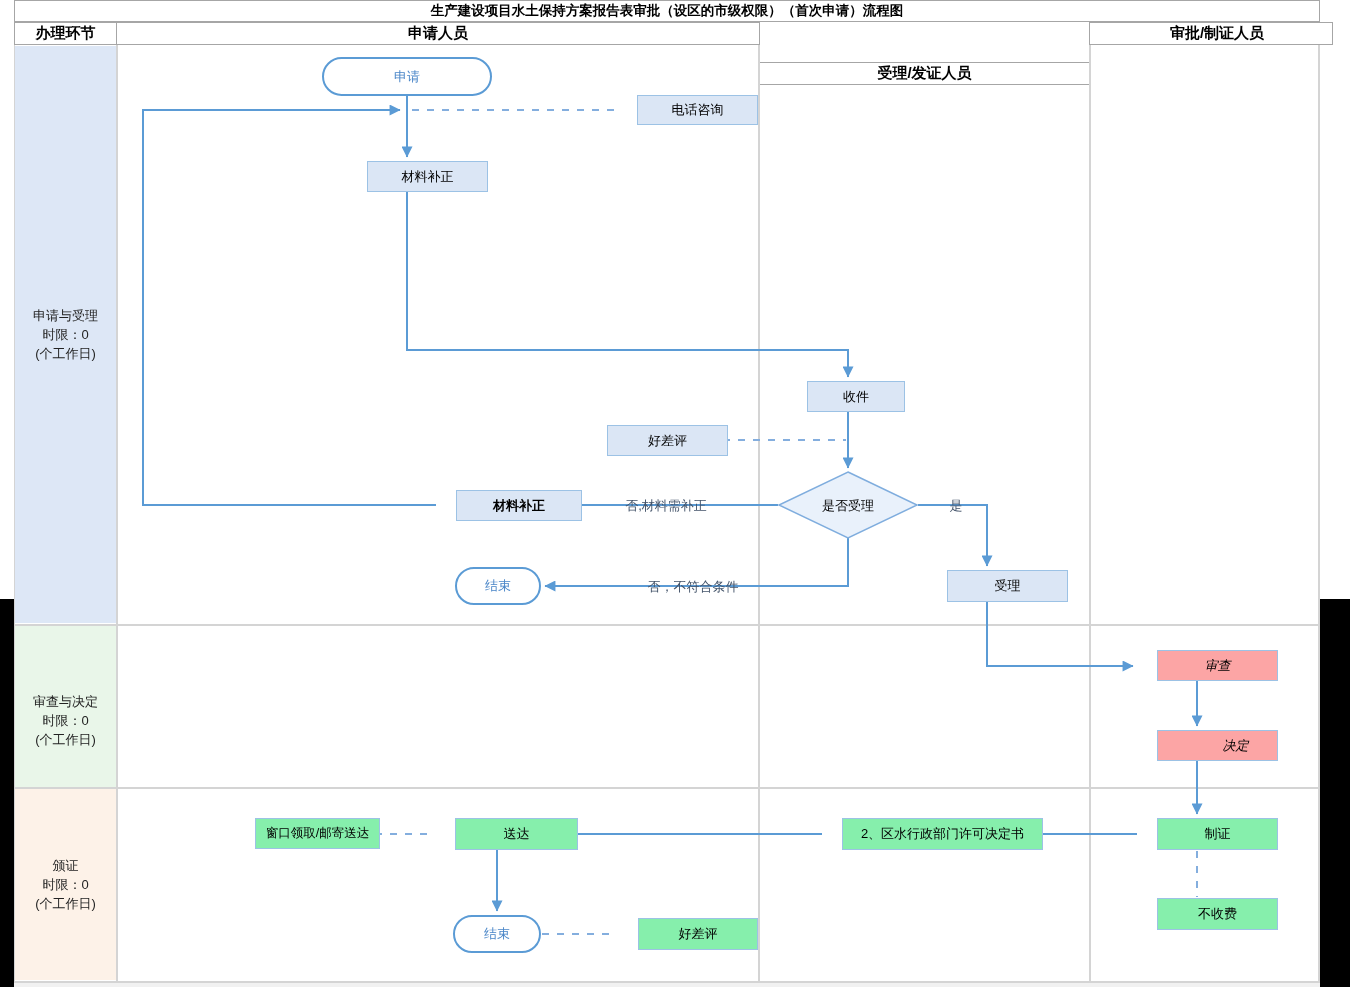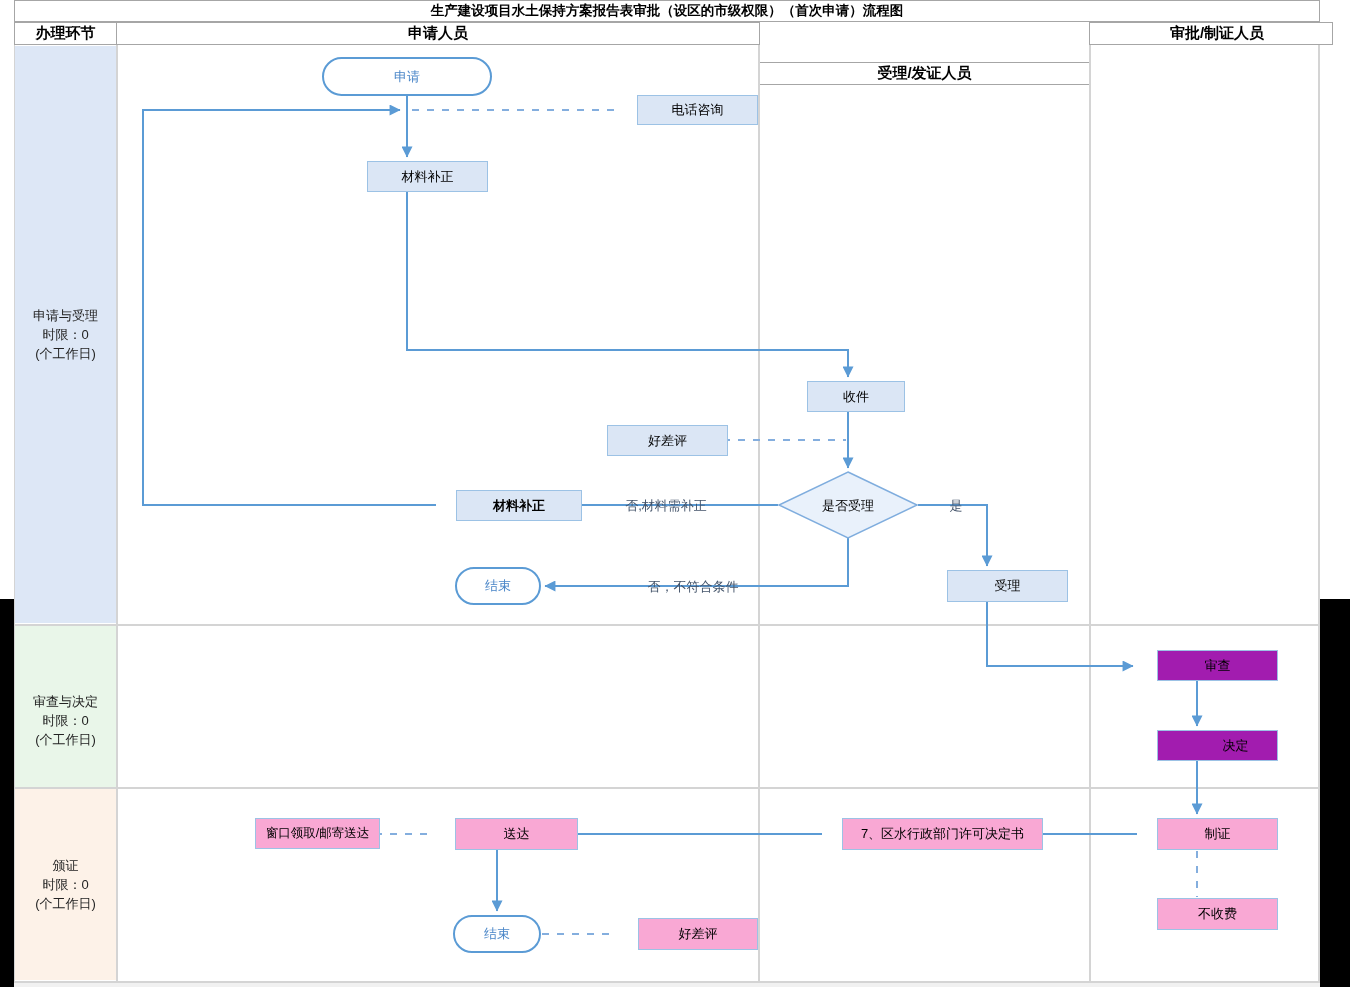--- a/index.html
+++ b/index.html
@@ -28,22 +28,22 @@
   }
   .black-bar{background:#000;z-index:6;}
   .bottom-strip{left:14px;top:983px;width:1306px;height:4px;background:#f1f1f1;z-index:1;}
   
   .node{
     position:absolute;border:1px solid #9cc2e5;display:flex;align-items:center;
     justify-content:center;font-size:13px;color:#000;z-index:3;box-sizing:border-box;
     margin-left:20px;
   }
   .node.blue{background:#dbe6f5;}
-  .node.green{background:#a21caf;}
-  .node.orange{background:#f9a8d4;}
+  .node.green{background:#fca5a5;font-style:italic;}
+  .node.orange{background:#86efac;}
   .pill{
     position:absolute;background:#fff;border:2px solid #5b9bd5;border-radius:20px;
     display:flex;align-items:center;justify-content:center;font-size:13px;
     color:#4a86c8;z-index:3;box-sizing:border-box;
   }
   svg.edges{position:absolute;left:0;top:0;z-index:2;pointer-events:none;}
   svg.edges text{font-family:"Liberation Sans","DejaVu Sans",sans-serif;}
 </style>
 </head>
 <body>
@@ -128,17 +128,17 @@
 <div class="node blue" style="left:347px;top:161px;width:121px;height:31px;">材料补正</div>
 <div class="node blue" style="left:787px;top:381px;width:98px;height:31px;">收件</div>
 <div class="node blue" style="left:587px;top:425px;width:121px;height:31px;">好差评</div>
 <div class="node blue" style="left:436px;top:490px;width:126px;height:31px;font-weight:bold;">材料补正</div>
 <div class="pill" style="left:455px;top:567px;width:86px;height:38px;">结束</div>
 <div class="node blue" style="left:927px;top:570px;width:121px;height:32px;">受理</div>
 <div class="node green" style="left:1137px;top:650px;width:121px;height:31px;">审查</div>
 <div class="node green" style="left:1137px;top:730px;width:121px;height:31px;padding-left:36px;">决定</div>
 <div class="node orange" style="left:1137px;top:818px;width:121px;height:32px;">制证</div>
 <div class="node orange" style="left:1137px;top:898px;width:121px;height:32px;">不收费</div>
-<div class="node orange" style="left:822px;top:818px;width:201px;height:32px;">7、区水行政部门许可决定书</div>
+<div class="node orange" style="left:822px;top:818px;width:201px;height:32px;">2、区水行政部门许可决定书</div>
 <div class="node orange" style="left:435px;top:818px;width:123px;height:32px;">送达</div>
 <div class="node orange" style="left:235px;top:818px;width:125px;height:31px;font-size:12.5px;">窗口领取/邮寄送达</div>
 <div class="pill" style="left:453px;top:915px;width:88px;height:38px;">结束</div>
 <div class="node orange" style="left:618px;top:918px;width:120px;height:32px;">好差评</div>
 
 </body></html>

